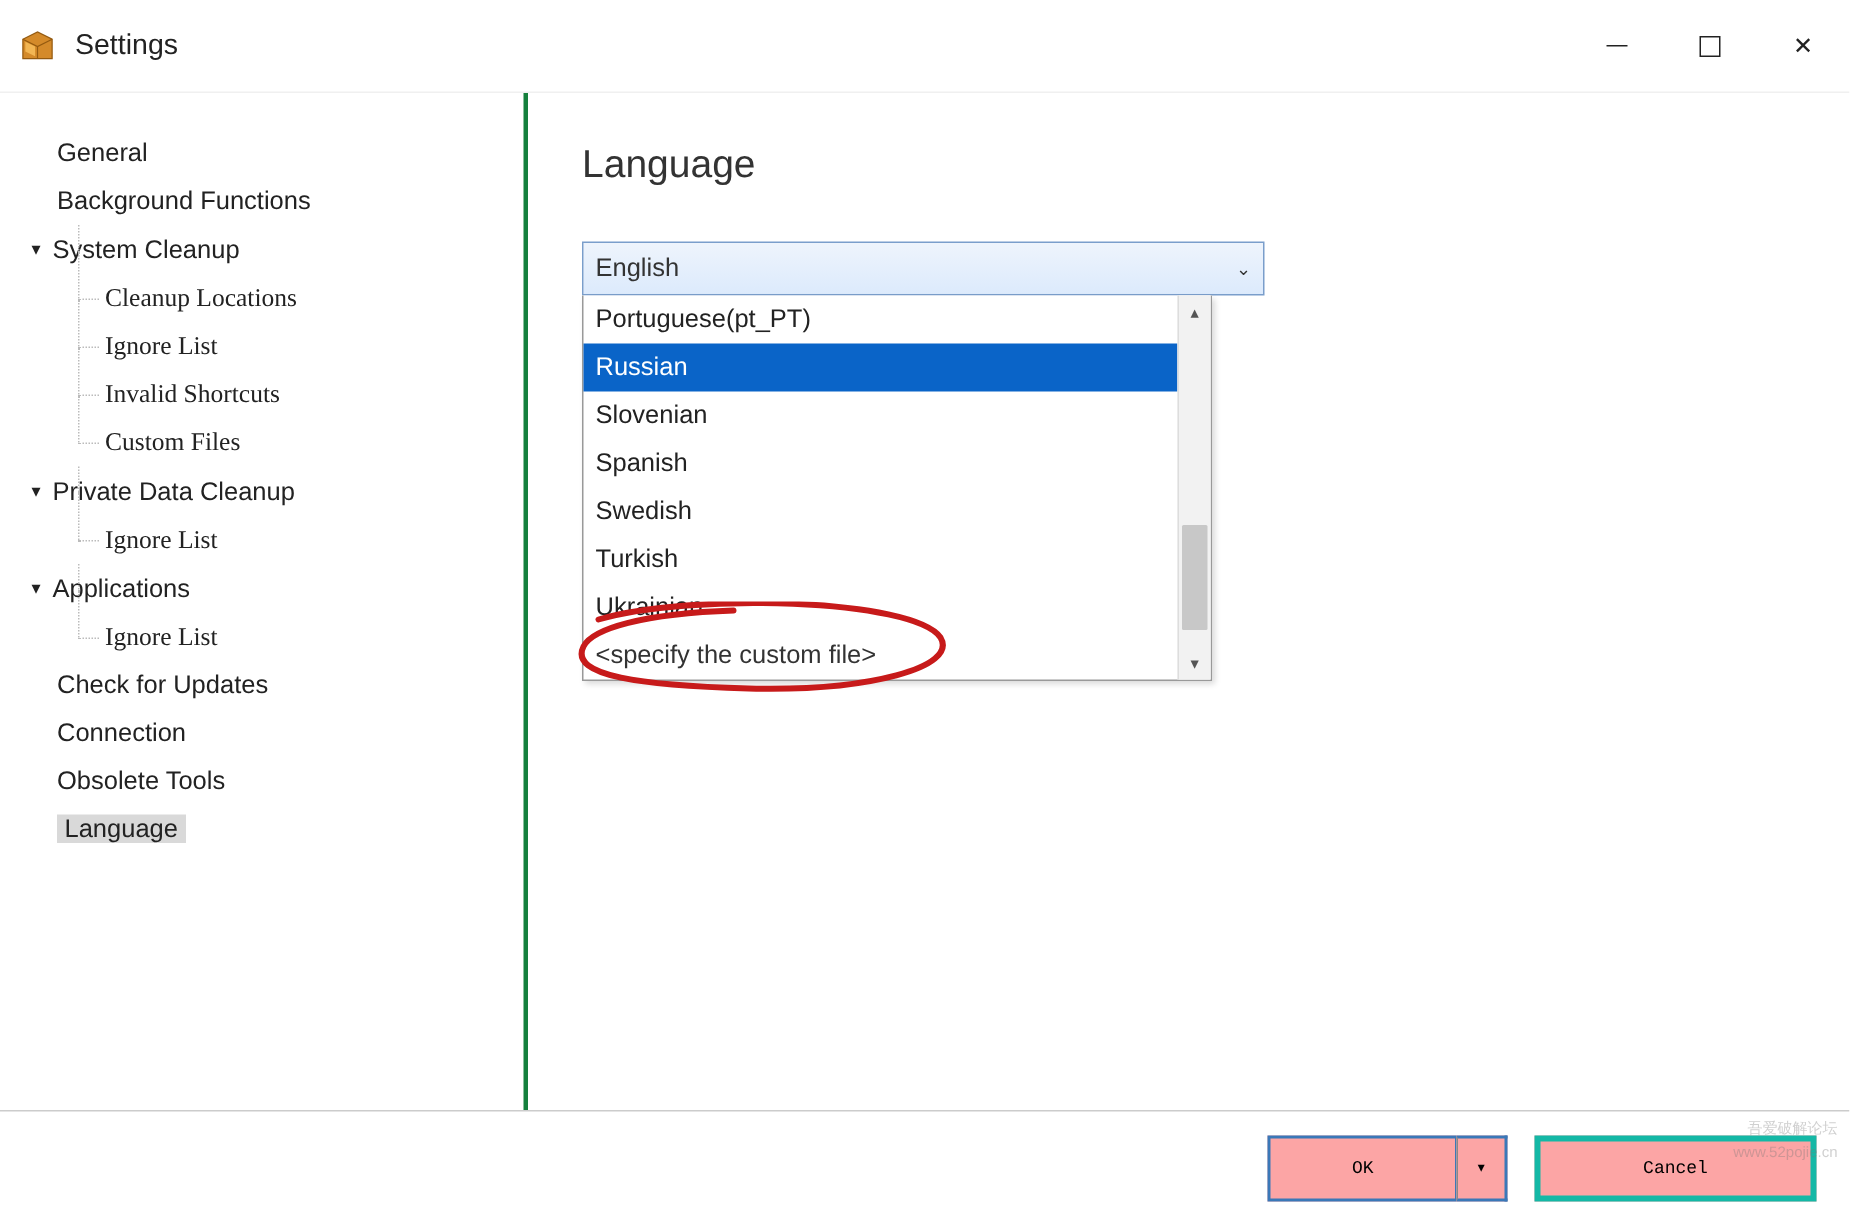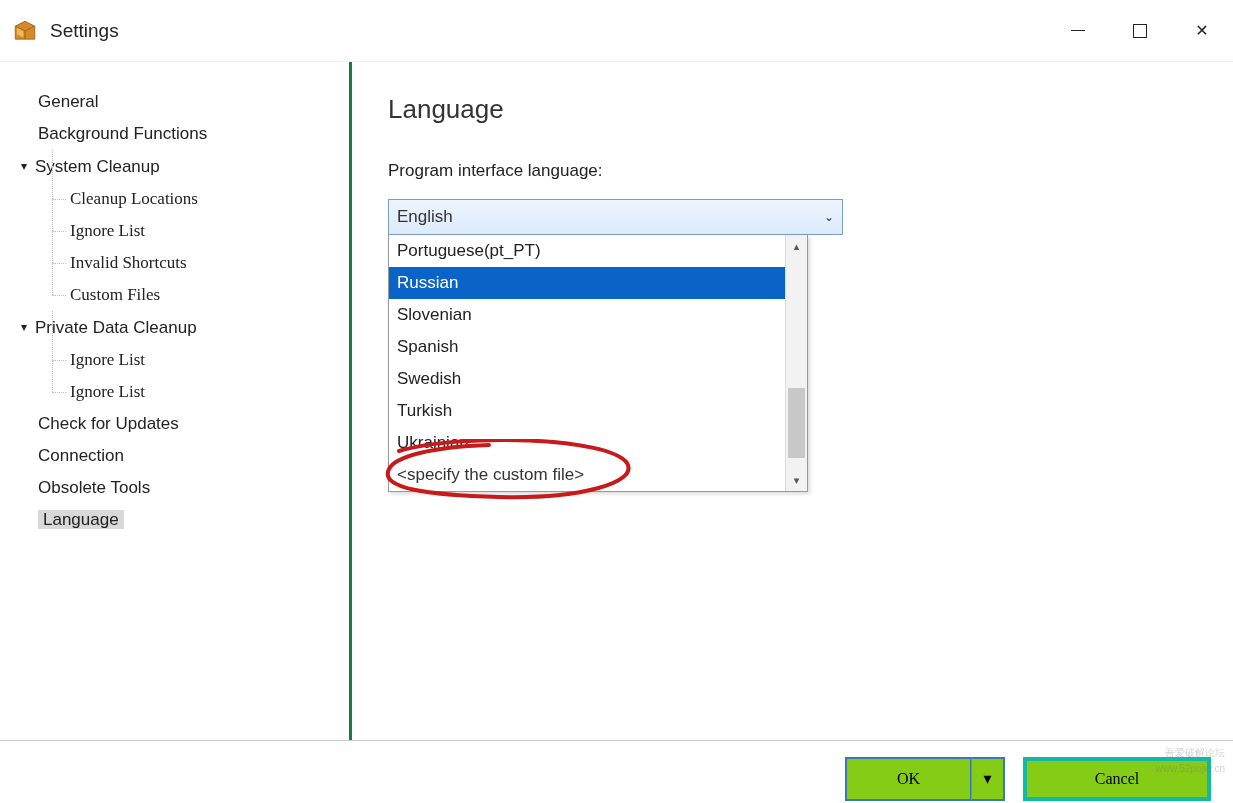--- a/index.html
+++ b/index.html
@@ -221,23 +221,23 @@
     justify-content: flex-end;
     padding-right: 22px;
     gap: 18px;
     background: #fff;
   }
   .footer .btn-group {
     display: flex;
   }
   .footer button {
     height: 44px;
-    font-size: 16px;
-    font-family: Liberation Serif, serif;
-    background: #84cc16;
+    font-size: 12px;
+    font-family: Liberation Mono, monospace;
+    background: #fca5a5;
     border: 2px solid #3a78b8;
     cursor: pointer;
   }
   .footer .ok-btn {
     width: 126px;
     border-right: 1px solid #3a78b8;
   }
   .footer .ok-drop {
     width: 34px;
     border-left: 1px solid #888;
@@ -287,31 +287,31 @@
     <ul class="tree">
       <li class="lvl0"><span class="label">General</span></li>
       <li class="lvl0"><span class="label">Background Functions</span></li>
       <li class="parent"><span class="chev">▾</span><span class="label">System Cleanup</span></li>
       <li class="lvl1"><span class="label">Cleanup Locations</span></li>
       <li class="lvl1"><span class="label">Ignore List</span></li>
       <li class="lvl1 last"><span class="label">Invalid Shortcuts</span></li>
       <li class="lvl1"><span class="label">Custom Files</span></li>
       <li class="parent"><span class="chev">▾</span><span class="label">Private Data Cleanup</span></li>
       <li class="lvl1 last"><span class="label">Ignore List</span></li>
+      <li class="parent"><span class="chev">▾</span><span class="label">Applications</span></li>
       <li class="lvl1 last"><span class="label">Ignore List</span></li>
       <li class="lvl0"><span class="label">Check for Updates</span></li>
       <li class="lvl0"><span class="label">Connection</span></li>
       <li class="lvl0"><span class="label">Obsolete Tools</span></li>
       <li class="lvl0 sel"><span class="label">Language</span></li>
     </ul>
   </div>
 
   <div class="content">
     <h1>Language</h1>
-    <div class="field-label">Program interface language:</div>
 
     <div class="combo">
       <div class="combo-header">
         <span>English</span>
         <span class="arrow">⌄</span>
       </div>
       <div class="dropdown">
         <div class="listwrap">
           <ul>
             <li>Portuguese(pt_PT)</li>

